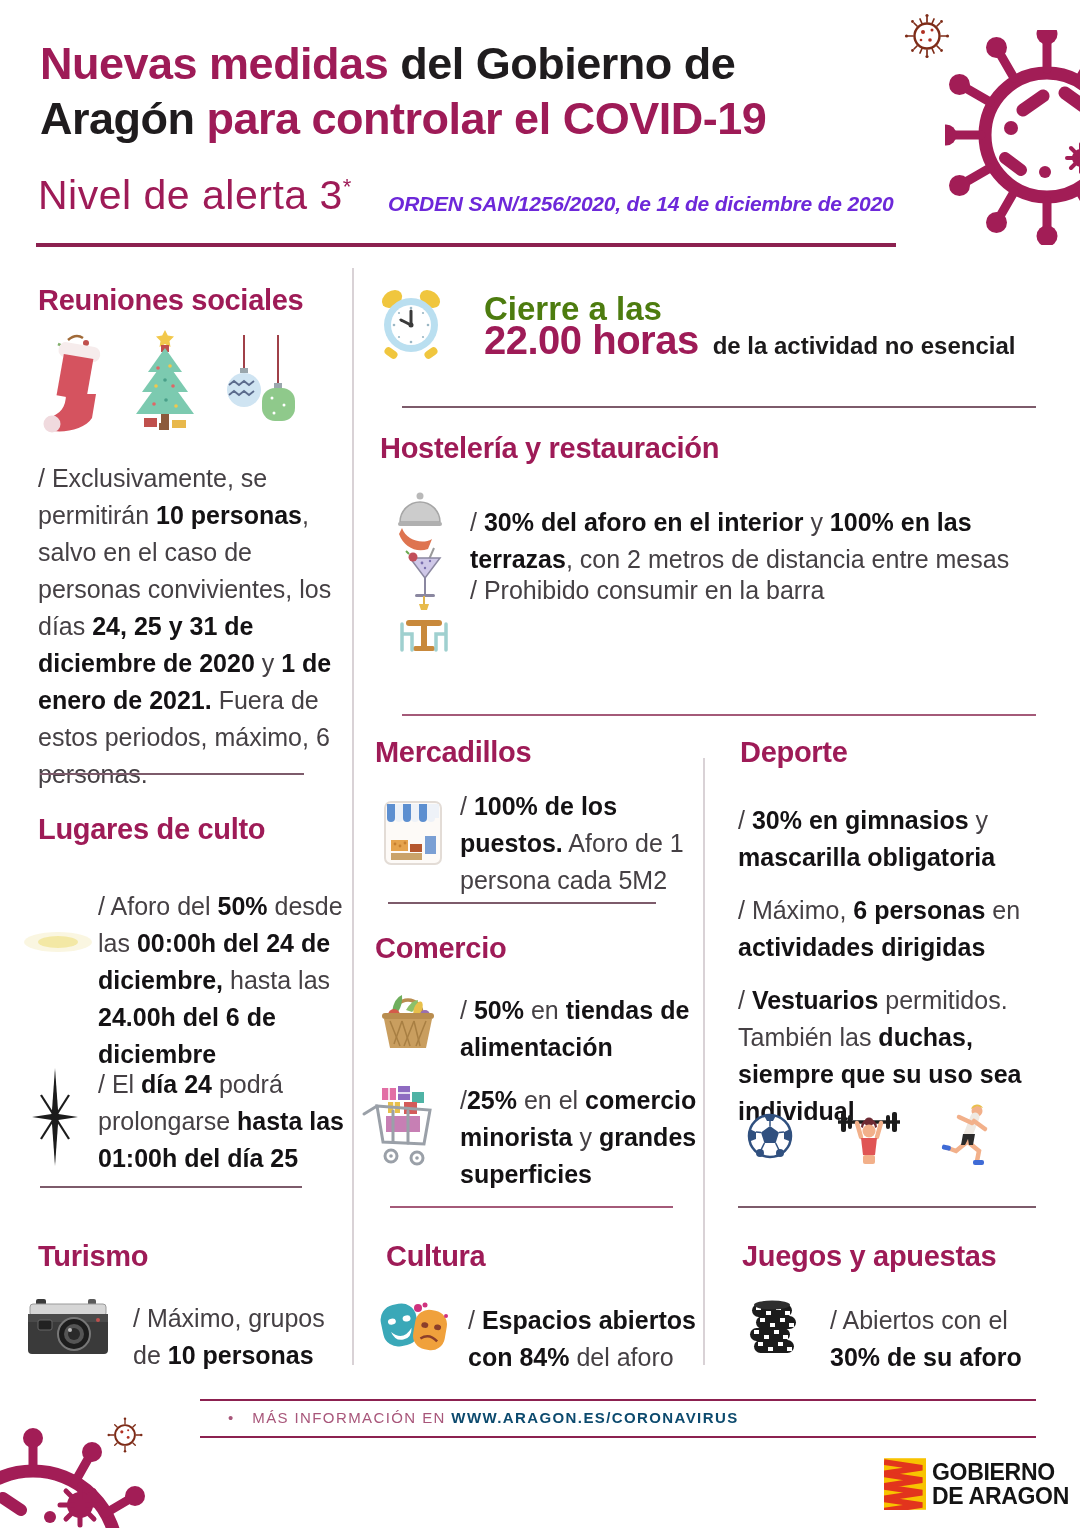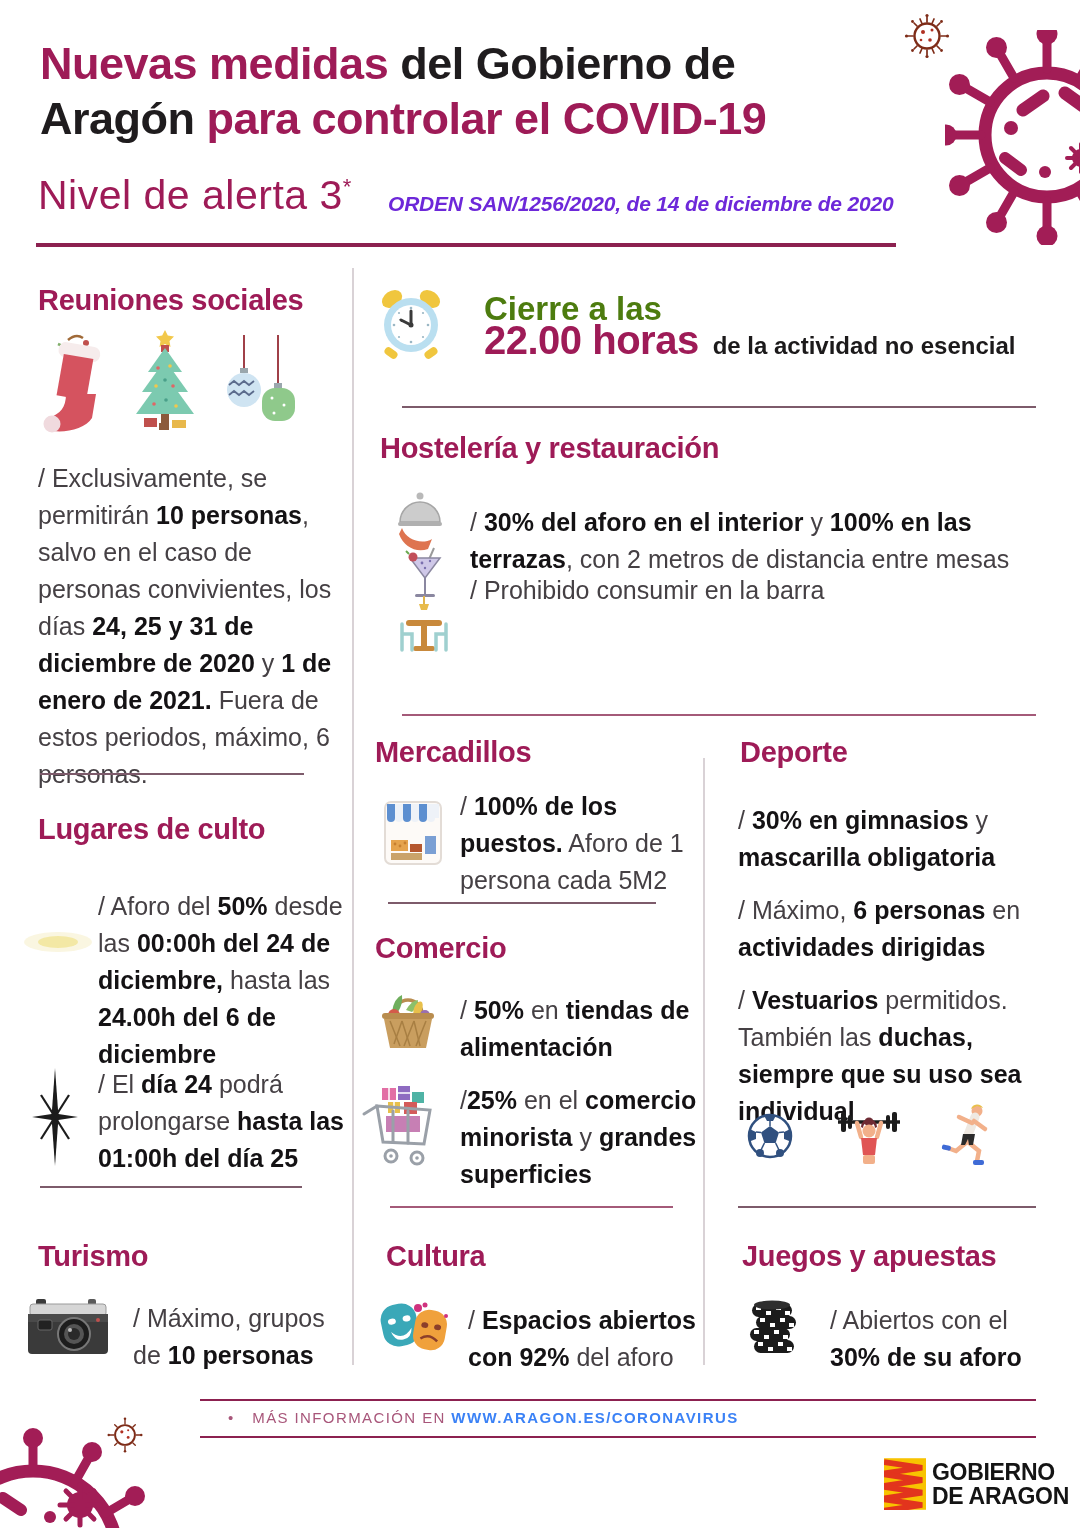--- a/index.html
+++ b/index.html
@@ -16,21 +16,21 @@
   .body .b{font-weight:700;color:#141214;}
   .rich .a{color:#9e1b57;}
   .hr{height:2px;background:#7d5b6b;}
   .hr-pink{height:2px;background:#a45a79;}
   .vr{width:2px;background:#d9d2d6;}
   .rule{height:4px;background:#8c2150;}
   .closure-small{font-size:33px;font-weight:700;color:#4d7c0f;}
   .closure-big{font-size:40px;font-weight:700;color:#9e1b57;letter-spacing:-0.5px;}
   .closure-suffix{font-size:24px;font-weight:700;color:#1c1a1b;}
   .footer-info{font-size:15px;letter-spacing:1.4px;color:#a8567a;font-weight:500;}
-  .footer-info .url{color:#3b82f6;font-weight:700;margin-top:6px;}
+  .footer-info .url{color:#0c4a6e;font-weight:700;margin-top:6px;}
   .logo-text{font-size:23px;line-height:24px;font-weight:700;color:#141414;letter-spacing:-0.3px;}
 </style>
 </head>
 <body>
 
 <div class="page">
 
   <div class="abs title" style="left:40px;top:36px;width:830px;">
     <div class="rich"><span class="a">Nuevas medidas</span><span> del Gobierno de</span></div>
     <div class="rich"><span>Aragón </span><span class="a">para controlar el COVID-19</span></div>
@@ -443,21 +443,21 @@
     <g transform="rotate(10 52 34)">
       <rect x="36" y="14" width="32" height="40" rx="14" fill="#f0a13c"></rect>
       <ellipse cx="46" cy="30" rx="3.5" ry="2.8" fill="#8c3f2a"></ellipse>
         <ellipse cx="59" cy="30" rx="3.5" ry="2.8" fill="#8c3f2a"></ellipse>
       <path d="M44,44 q8,-7 17,0" stroke="#8c3f2a" stroke-width="2.5" fill="none"></path>
     </g>
     <circle cx="40" cy="12" r="4" fill="#d0327e"></circle>
     <circle cx="47" cy="9" r="2.5" fill="#d0327e"></circle>
     <circle cx="68" cy="20" r="2" fill="#d0327e"></circle>
   </svg>
-  <div class="abs body rich" style="left:468px;top:1302px;width:250px;"><span>/ </span><span class="b">Espacios abiertos con 92%</span><span> del aforo</span></div>
+  <div class="abs body rich" style="left:468px;top:1302px;width:250px;"><span>/ </span><span class="b">Espacios abiertos con 84%</span><span> del aforo</span></div>
 
   <div class="abs sec-title" style="left:742px;top:1240px;">Juegos y apuestas</div>
   <svg class="abs" style="left:746px;top:1294px;width:56px;height:62px;" viewBox="0 0 56 62">
     <g>
       <rect x="8" y="46" width="40" height="13" rx="6.5" fill="#1b1b1b"></rect>
       <rect x="12" y="48" width="5" height="4" fill="#fff"></rect>
         <rect x="22" y="53" width="5" height="4" fill="#fff"></rect>
       <rect x="32" y="48" width="5" height="4" fill="#fff"></rect>
         <rect x="41" y="53" width="5" height="4" fill="#fff"></rect>
       <rect x="4" y="34" width="40" height="13" rx="6.5" fill="#1b1b1b"></rect>

